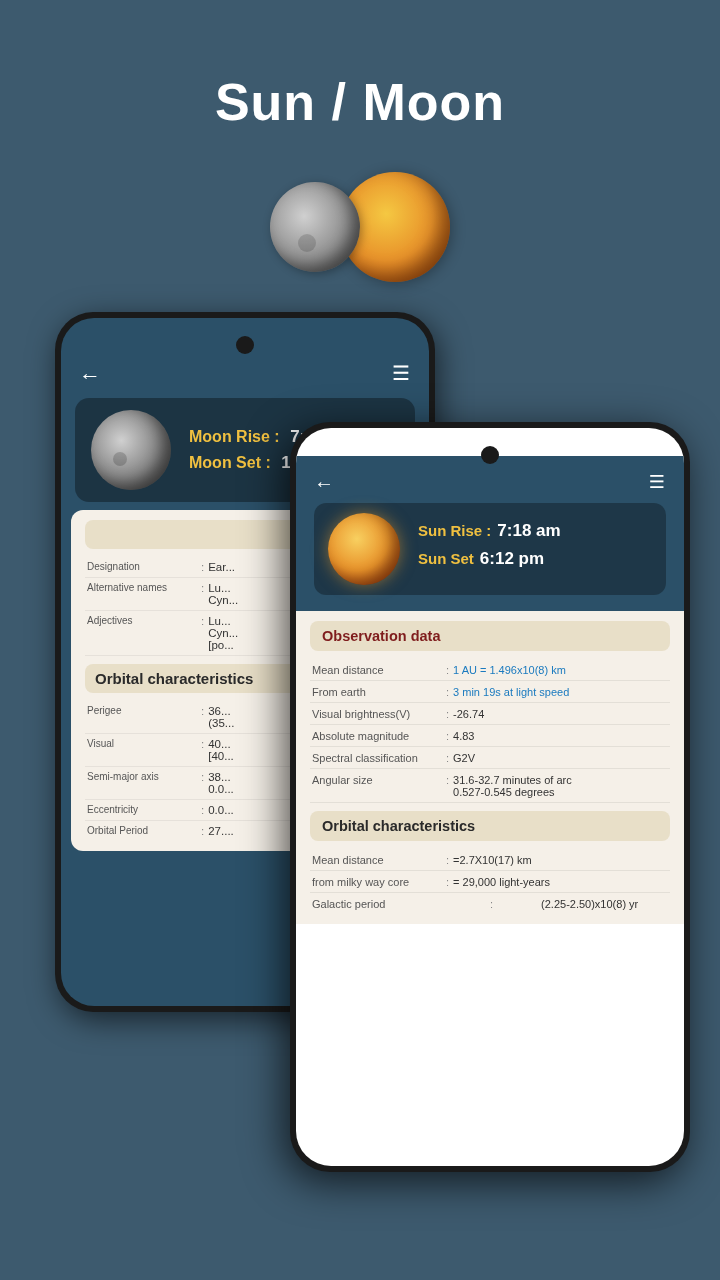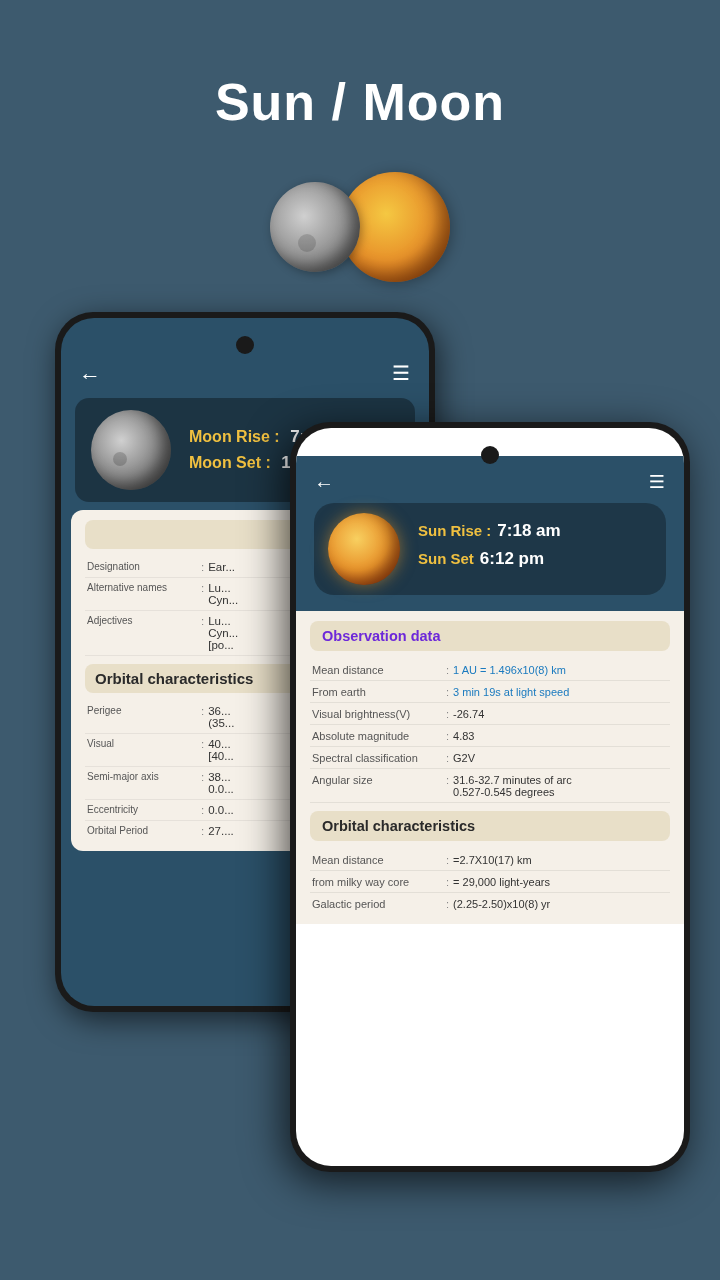--- a/index.html
+++ b/index.html
@@ -256,21 +256,21 @@
     }
     .front-menu {
       color: #fff;
       font-size: 18px;
       letter-spacing: 1px;
     }
     .sun-info-card {
       display: flex;
       align-items: center;
       background: rgba(0,0,0,0.3);
-      border-radius: 20px;
+      border-radius: 12px;
       padding: 10px 14px;
     }
     .sun-planet {
       width: 72px; height: 72px;
       border-radius: 50%;
       background: radial-gradient(circle at 40% 36%, #f8d060, #e8922a 50%, #c05010 80%);
       box-shadow: inset -8px -6px 14px rgba(0,0,0,0.35), 0 0 16px rgba(240,160,40,0.5);
       flex-shrink: 0;
     }
     .sun-times {
@@ -303,28 +303,28 @@
     }
     .obs-section-header {
       background: #e8dfc8;
       border-radius: 8px;
       padding: 7px 12px;
       margin-bottom: 8px;
     }
     .obs-section-header h3 {
       font-size: 14.5px;
       font-weight: 700;
-      color: #6d28d9;
+      color: #7f1d1d;
     }
     .front-data-row {
       display: flex;
       padding: 4.5px 2px;
       border-bottom: 1px solid rgba(0,0,0,0.07);
     }
-    .front-data-row:last-child { border-bottom: none; }
+    .front-data-row:last-child { border-bottom: none; gap: 44px; }
     .front-data-label {
       font-size: 11px;
       color: #555;
       width: 130px;
       flex-shrink: 0;
     }
     .front-data-colon {
       color: #888;
       font-size: 11px;
       margin: 0 4px;

